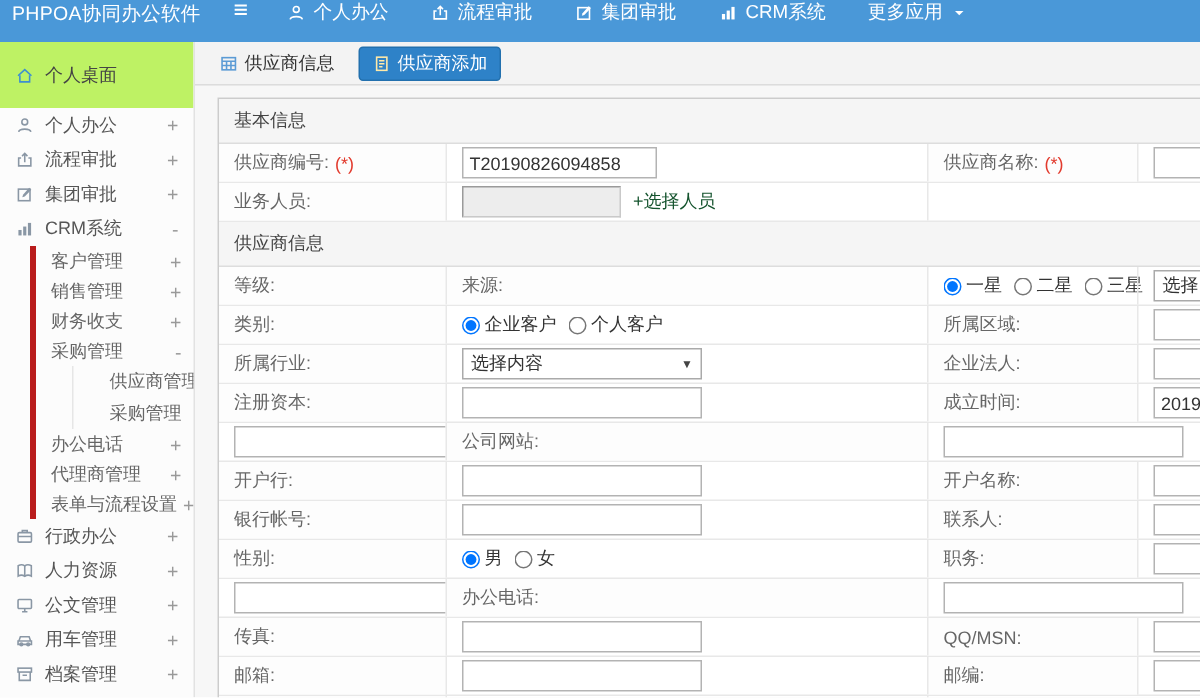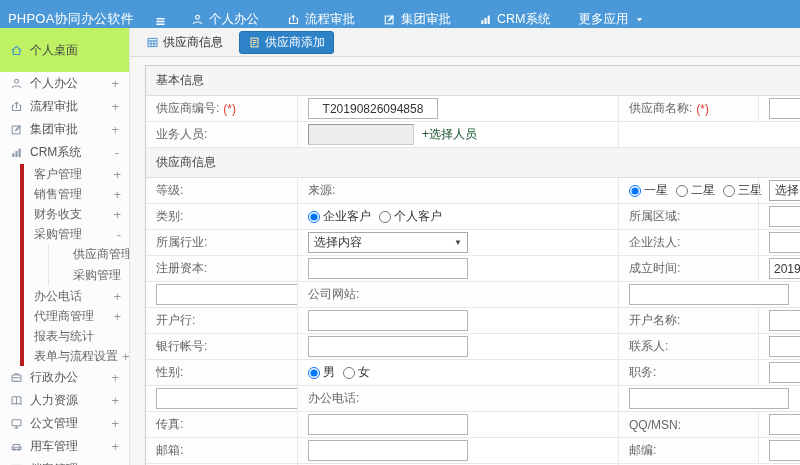--- a/index.html
+++ b/index.html
@@ -1,20 +1,20 @@
 <!DOCTYPE html>
 <html><head>
 <meta charset="utf-8">
 <style>
   html,body{margin:0;padding:0;}
   body{font-family:"Liberation Sans","DejaVu Sans",sans-serif;font-size:12px;color:#333;}
   .screen{position:relative;width:800px;height:465px;overflow:hidden;background:#f7f7f7;}
 
   
-  .topbar{position:absolute;top:0;left:0;width:800px;height:28px;background:#4a98d8;display:flex;align-items:flex-end;color:#fff;}
+  .topbar{position:absolute;top:0;left:0;width:800px;height:28px;background:#4a98d8;display:flex;align-items:flex-start;color:#fff;}
   .logo{width:132px;padding-left:8px;font-size:13px;letter-spacing:.2px;white-space:nowrap;}
   .hamburger{margin-left:14px;display:flex;align-items:center;cursor:pointer;}
   .topnav{display:flex;align-items:center;margin-left:24px;gap:28px;}
   .topnav-item{display:flex;align-items:center;gap:5px;font-size:12.5px;cursor:pointer;white-space:nowrap;}
   .topnav-item .icon svg{display:block;}
   .icon{display:inline-flex;align-items:center;}
 
   
   .sidebar{position:absolute;top:28px;left:0;width:130px;bottom:0;background:#fcfcfc;border-right:1px solid #e2e2e2;box-sizing:border-box;overflow:hidden;}
   .side-item{display:flex;align-items:center;height:23px;padding:0 10px 0 10px;color:#555;cursor:pointer;white-space:nowrap;}
@@ -40,21 +40,21 @@
   .section-header{background:#f5f5f5;border-bottom:1px solid #ddd;padding:6px 10px;color:#444;}
   .form-row{display:grid;grid-template-columns:151px 321px 140px 1fr;border-bottom:1px solid #e8e8e8;min-height:24px;}
   .cell{padding:2px 10px;display:flex;align-items:center;overflow:visible;white-space:nowrap;}
   .form-row > .cell + .cell{border-left:1px solid #e8e8e8;}
   .label-cell{color:#666;background:#fdfdfd;}
   .req{color:#e23b2e;margin-left:4px;}
   .span-right{grid-column:3/5;}
 
   input[type=text]{height:19px;border:1px solid #b3b3b3;padding:0 4px;font-size:12px;font-family:inherit;color:#333;background:#fff;box-sizing:content-box;}
   input[type=text].ro{background:#ededed;border:1px solid #9a9a9a;border-right-color:#c9c9c9;border-bottom-color:#c9c9c9;}
-  .w-code{width:120px;text-align:center;}
+  .w-code{width:120px;}
   .w-left{width:150px;}
   .w-right{width:150px;}
   .w-pick{width:96px;}
   .pick-link{color:#14532d;margin-left:8px;cursor:pointer;}
   .sel{height:21px;border:1px solid #aaa;background:#fff;display:flex;align-items:center;justify-content:space-between;padding:0 5px;color:#333;cursor:pointer;box-sizing:border-box;}
   .sel .caret{font-size:8px;color:#444;margin-left:8px;}
   .sel-left{width:160px;}
   .sel-right{width:160px;}
   .radio-opt{display:inline-flex;align-items:center;margin-right:8px;color:#333;cursor:pointer;}
   .radio-opt input{margin:0 3px 0 0;width:12px;height:12px;}
@@ -200,23 +200,20 @@
         </div>
         <div class="sub-item">
           <span>办公电话</span>
           <span class="expand">+</span>
         </div>
         <div class="sub-item">
           <span>代理商管理</span>
           <span class="expand">+</span>
         </div>
         <div class="sub-item">
-          <span>报表与统计</span>
-        </div>
-        <div class="sub-item">
           <span>表单与流程设置</span>
           <span class="expand">+</span>
         </div>
       </div>
       <div class="side-item">
         <span class="icon">
           <svg width="13" height="13" viewBox="0 0 16 16" fill="none" stroke="currentColor" stroke-width="1.3">
             <rect x="2.5" y="5" width="11" height="7.8" rx="1"></rect>
             <path d="M6 5 V3.4 H10 V5 M2.5 8.2 H13.5"></path>
           </svg>

